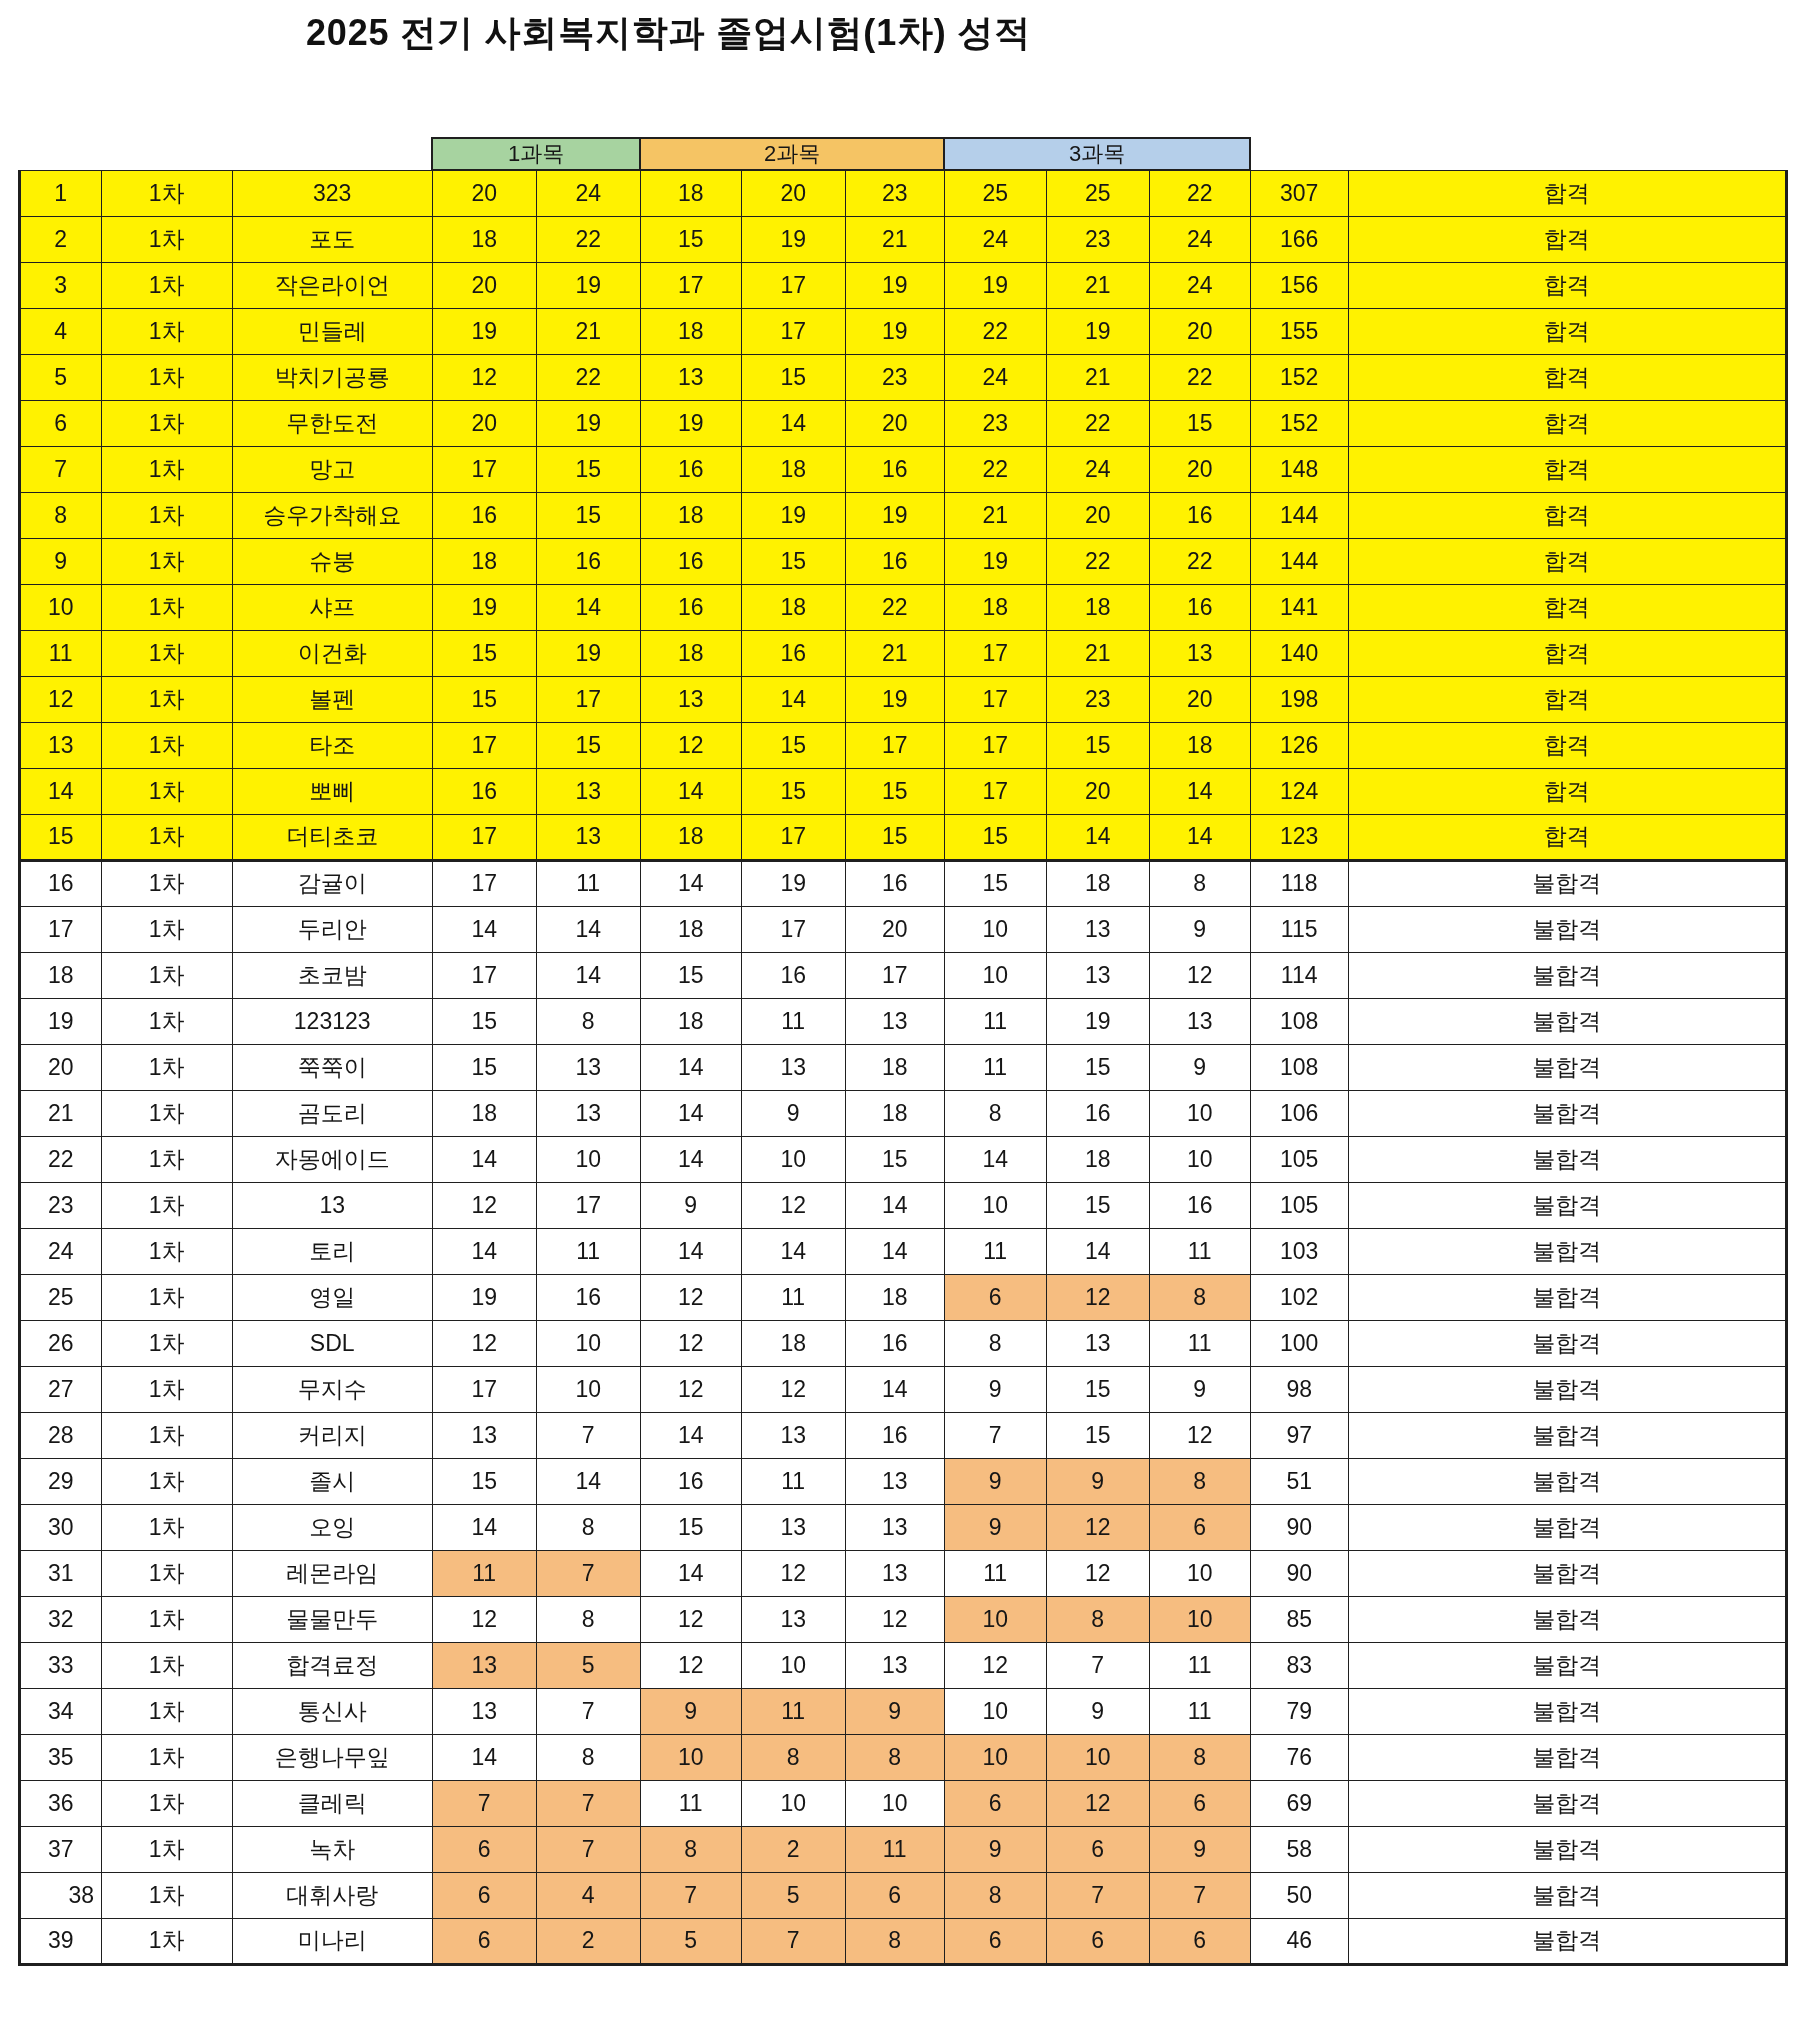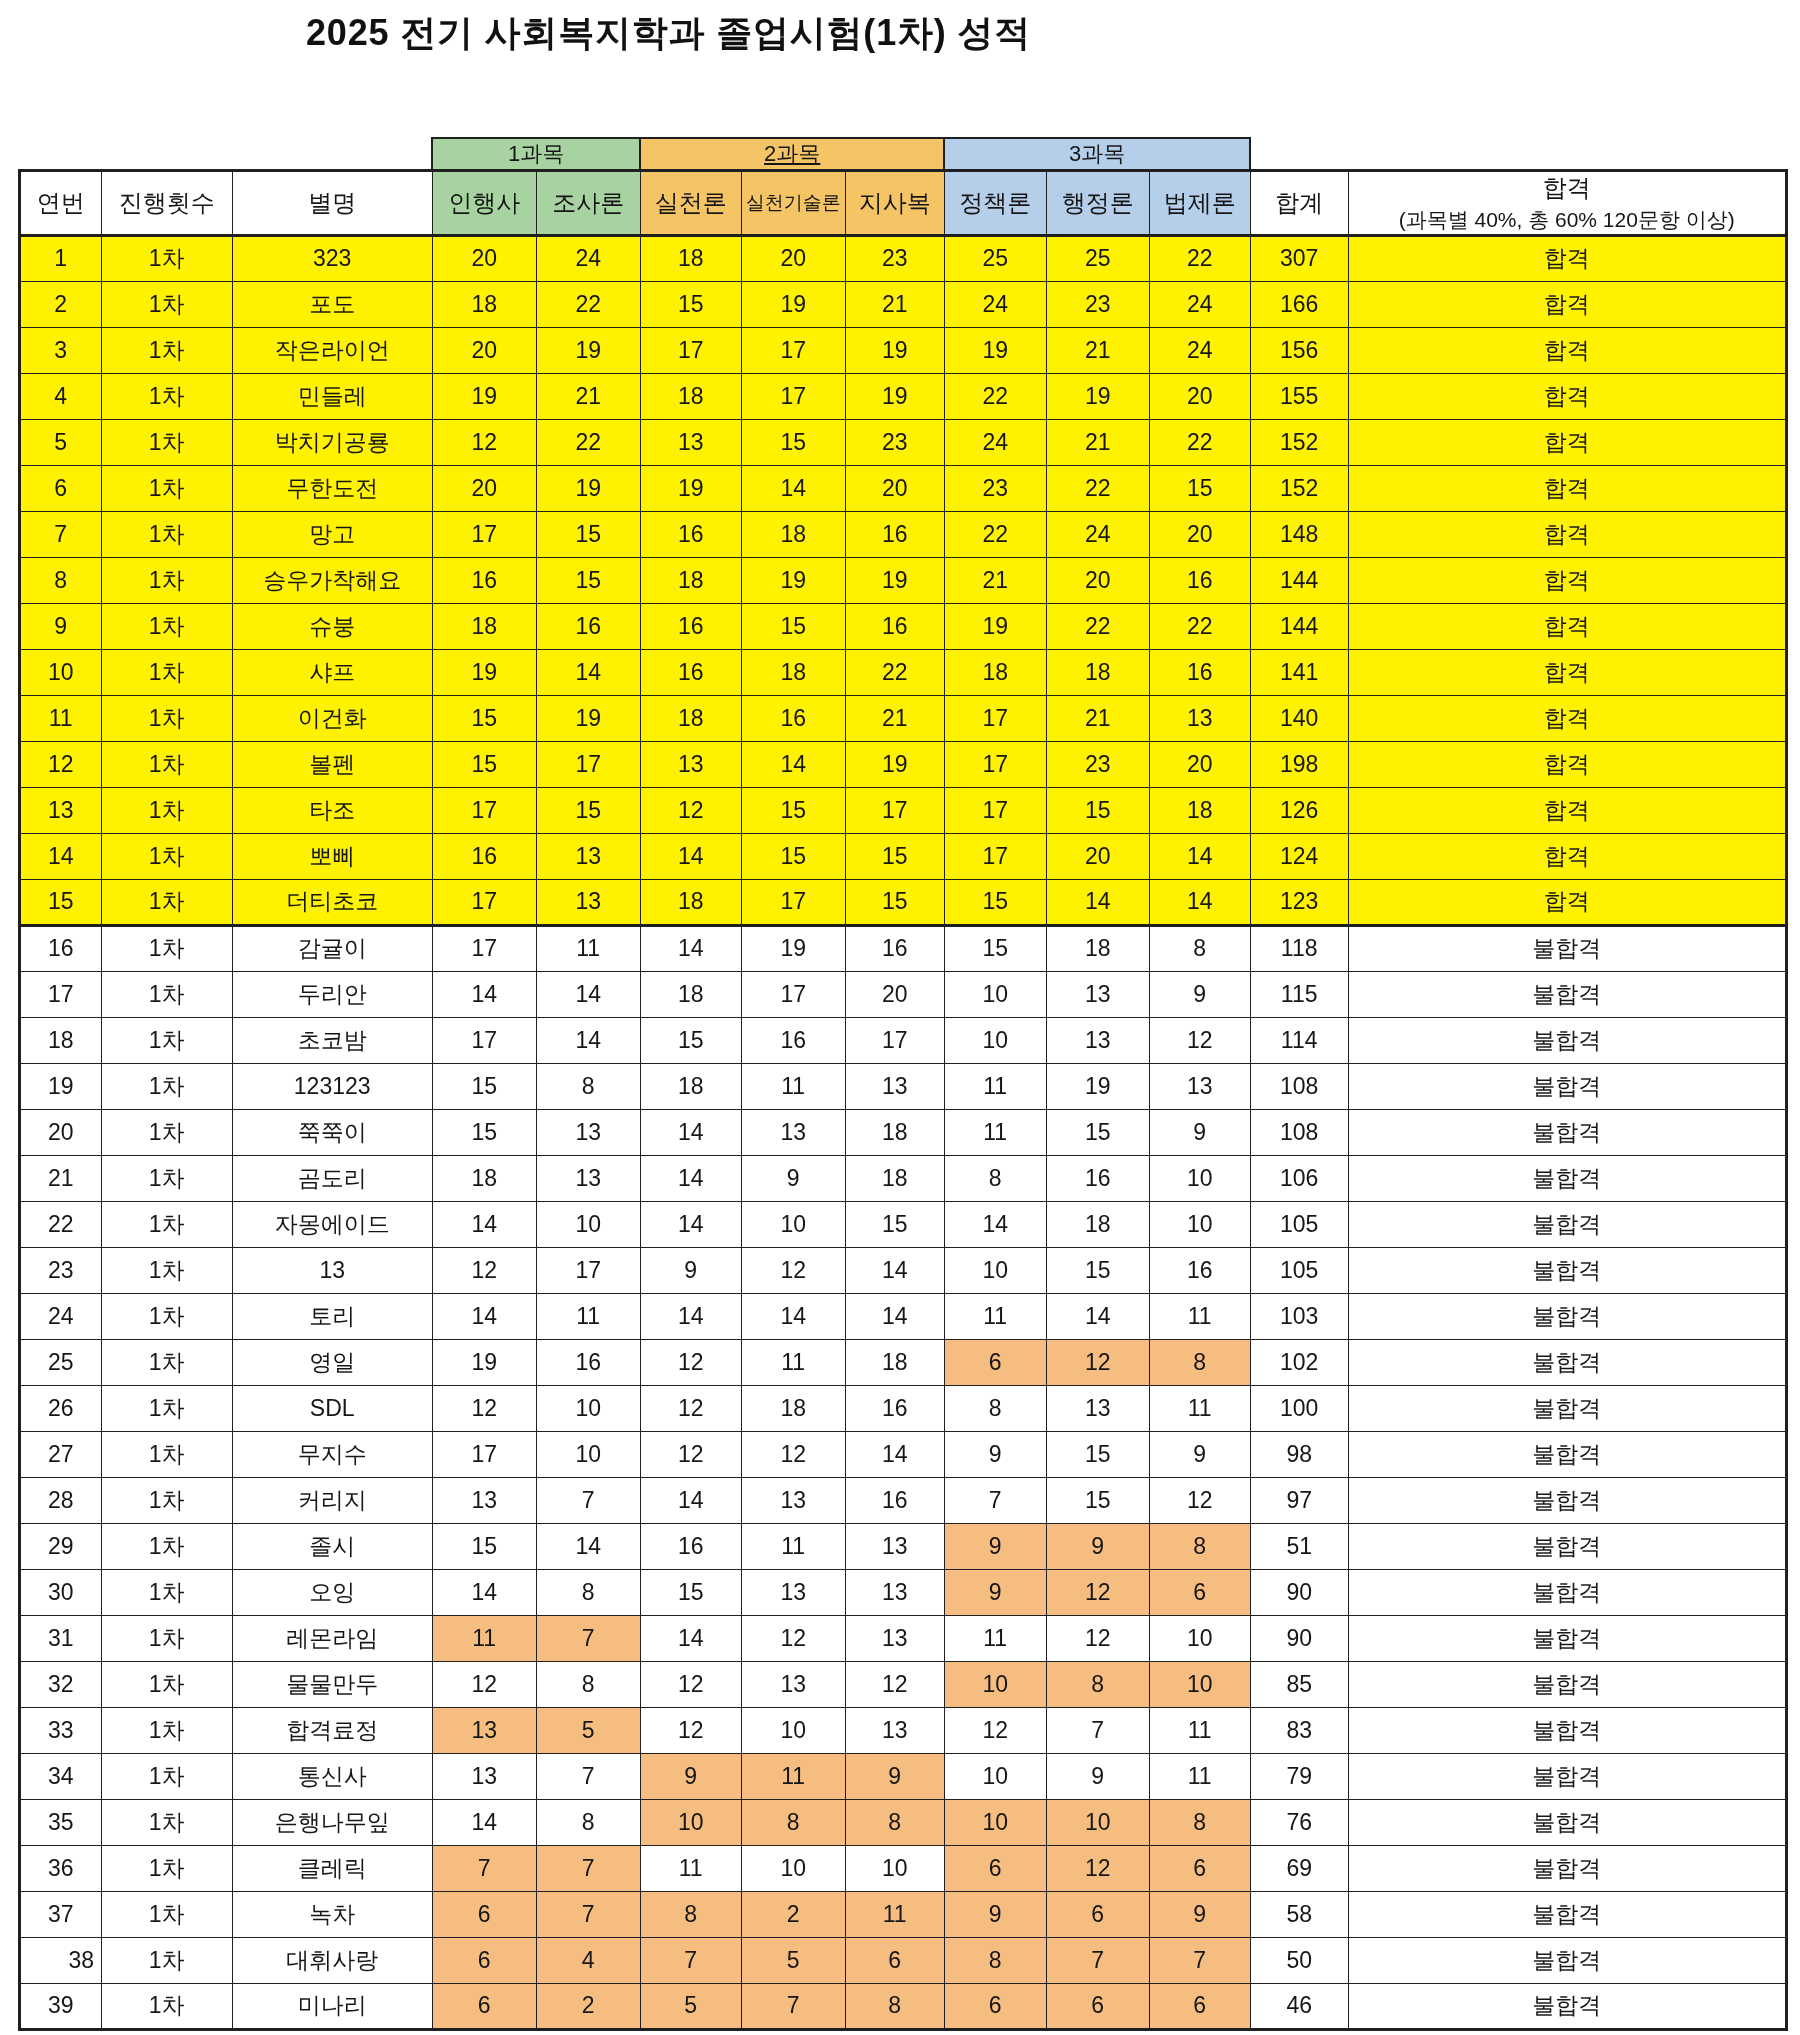--- a/index.html
+++ b/index.html
@@ -74,41 +74,23 @@
     <col style="width:102px">
       <col style="width:103px">
       <col style="width:101px">
     <col style="width:98px">
       <col style="width:438px">
   </colgroup>
   <thead>
     <tr class="group-row" id="groupRow">
         <td colspan="3" class="spacer"></td>
         <td colspan="2" style="background: rgb(167, 211, 160);">1과목</td>
-        <td colspan="3" style="background: rgb(245, 196, 100); text-decoration: underline;">2과목</td>
+        <td colspan="3" style="background: rgb(245, 196, 100);">2과목</td>
         <td colspan="3" style="background: rgb(181, 207, 234);">3과목</td>
         <td colspan="2" class="spacer"></td>
-      </tr>
-    <tr class="header-row" id="headerRow">
-        <th class="thick-left" style="background: rgb(255, 255, 255);">연번</th>
-        <th style="background: rgb(255, 255, 255);">진행횟수</th>
-        <th style="background: rgb(255, 255, 255);">별명</th>
-        <th style="background: rgb(167, 211, 160);">인행사</th>
-        <th style="background: rgb(167, 211, 160);">조사론</th>
-        <th style="background: rgb(245, 196, 100);">실천론</th>
-        <th class="small-label" style="background: rgb(245, 196, 100);">실천기술론</th>
-        <th style="background: rgb(245, 196, 100);">지사복</th>
-        <th style="background: rgb(181, 207, 234);">정책론</th>
-        <th style="background: rgb(181, 207, 234);">행정론</th>
-        <th style="background: rgb(181, 207, 234);">법제론</th>
-        <th style="background: rgb(255, 255, 255);">합계</th>
-        <th class="thick-right">
-          <div>합격</div>
-          <div class="pass-sub">(과목별 40%, 총 60% 120문항 이상)</div>
-        </th>
       </tr>
   </thead>
   <tbody id="tableBody">
       <tr>
         <td class="thick-left" style="background: rgb(255, 242, 0);">1</td>
         <td style="background: rgb(255, 242, 0);">1차</td>
         <td style="background: rgb(255, 242, 0);">323</td>
         <td style="background: rgb(255, 242, 0);">20</td>
         <td style="background: rgb(255, 242, 0);">24</td>
         <td style="background: rgb(255, 242, 0);">18</td>

